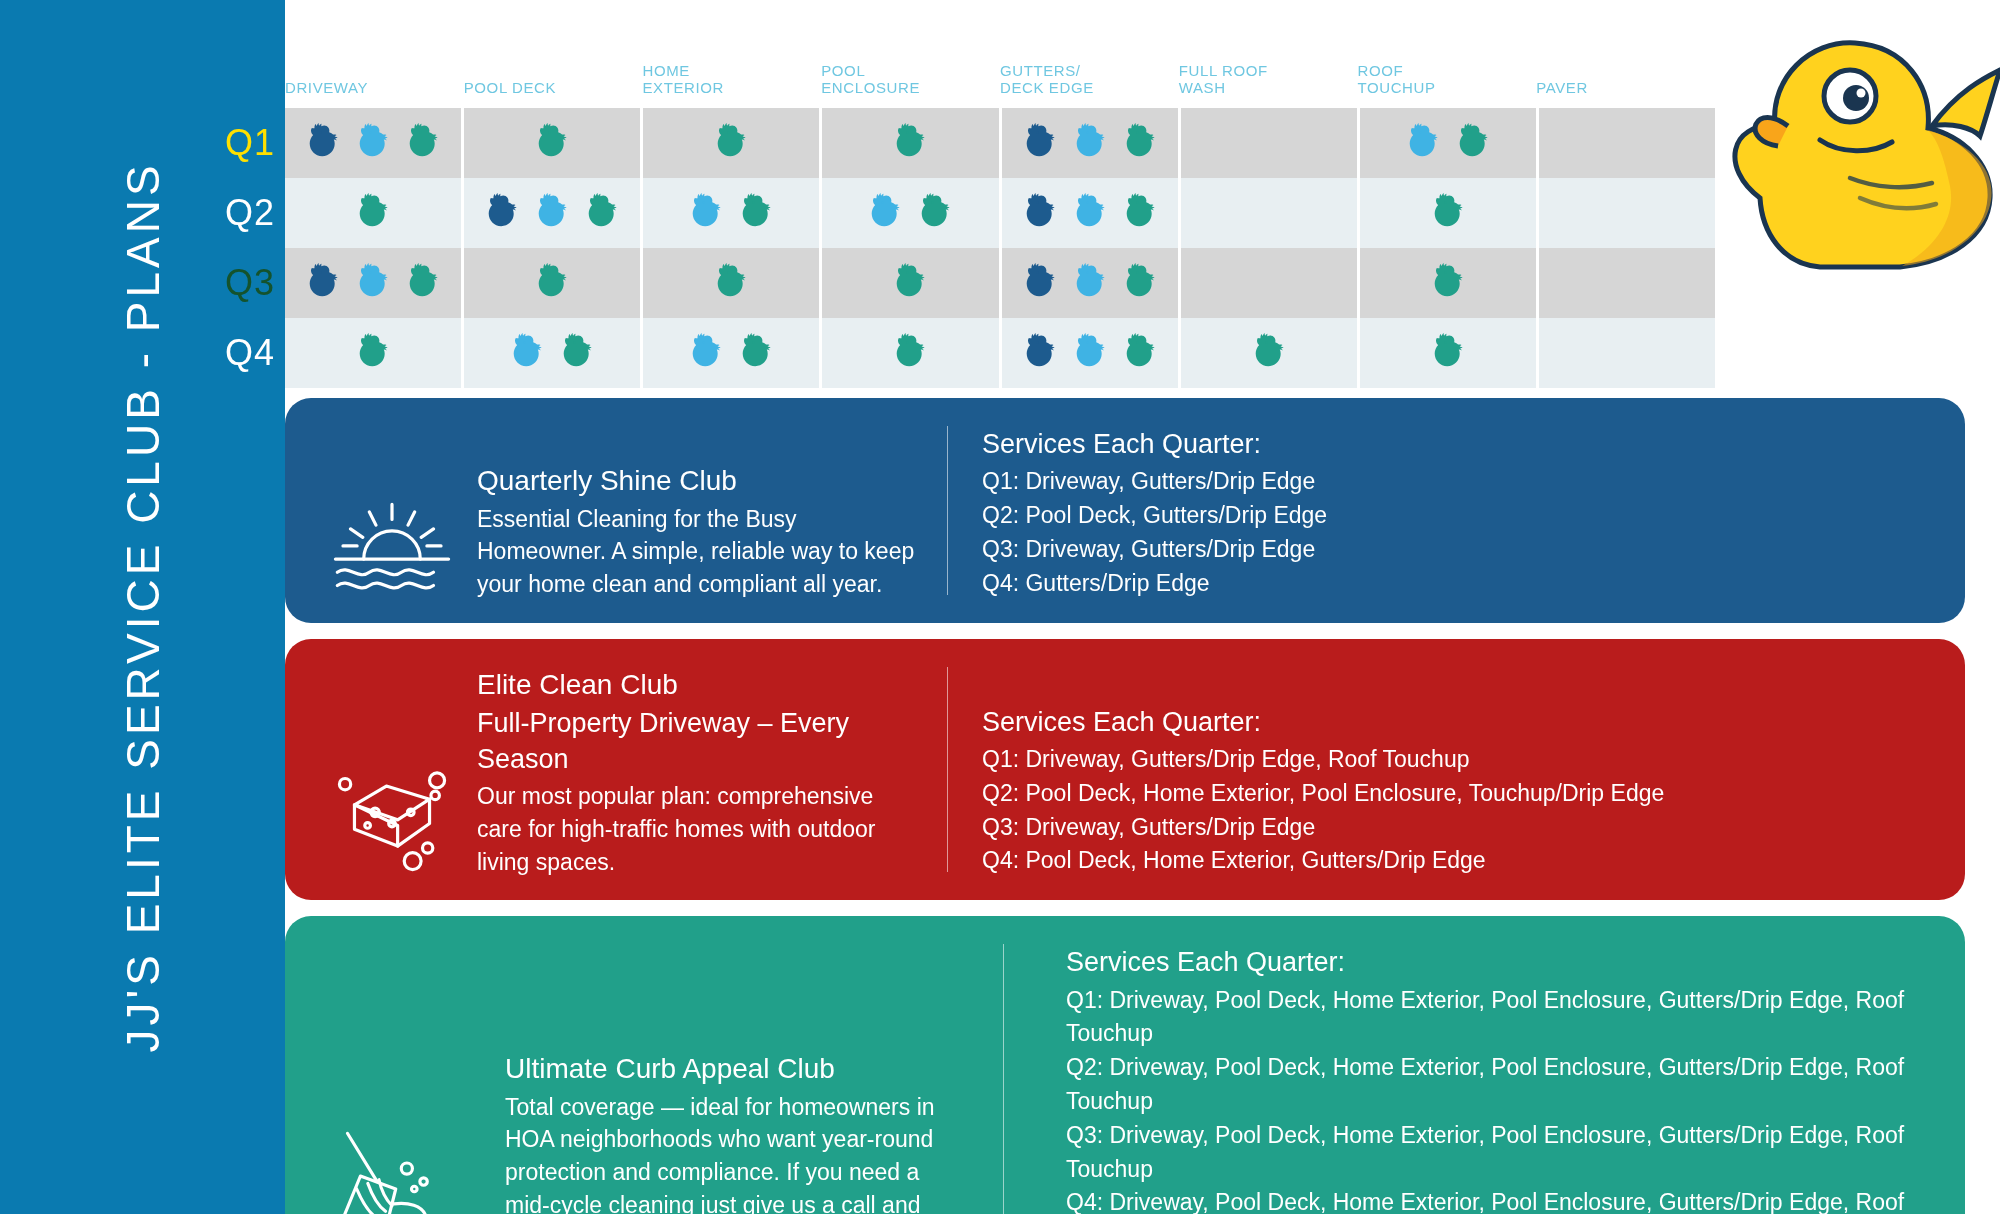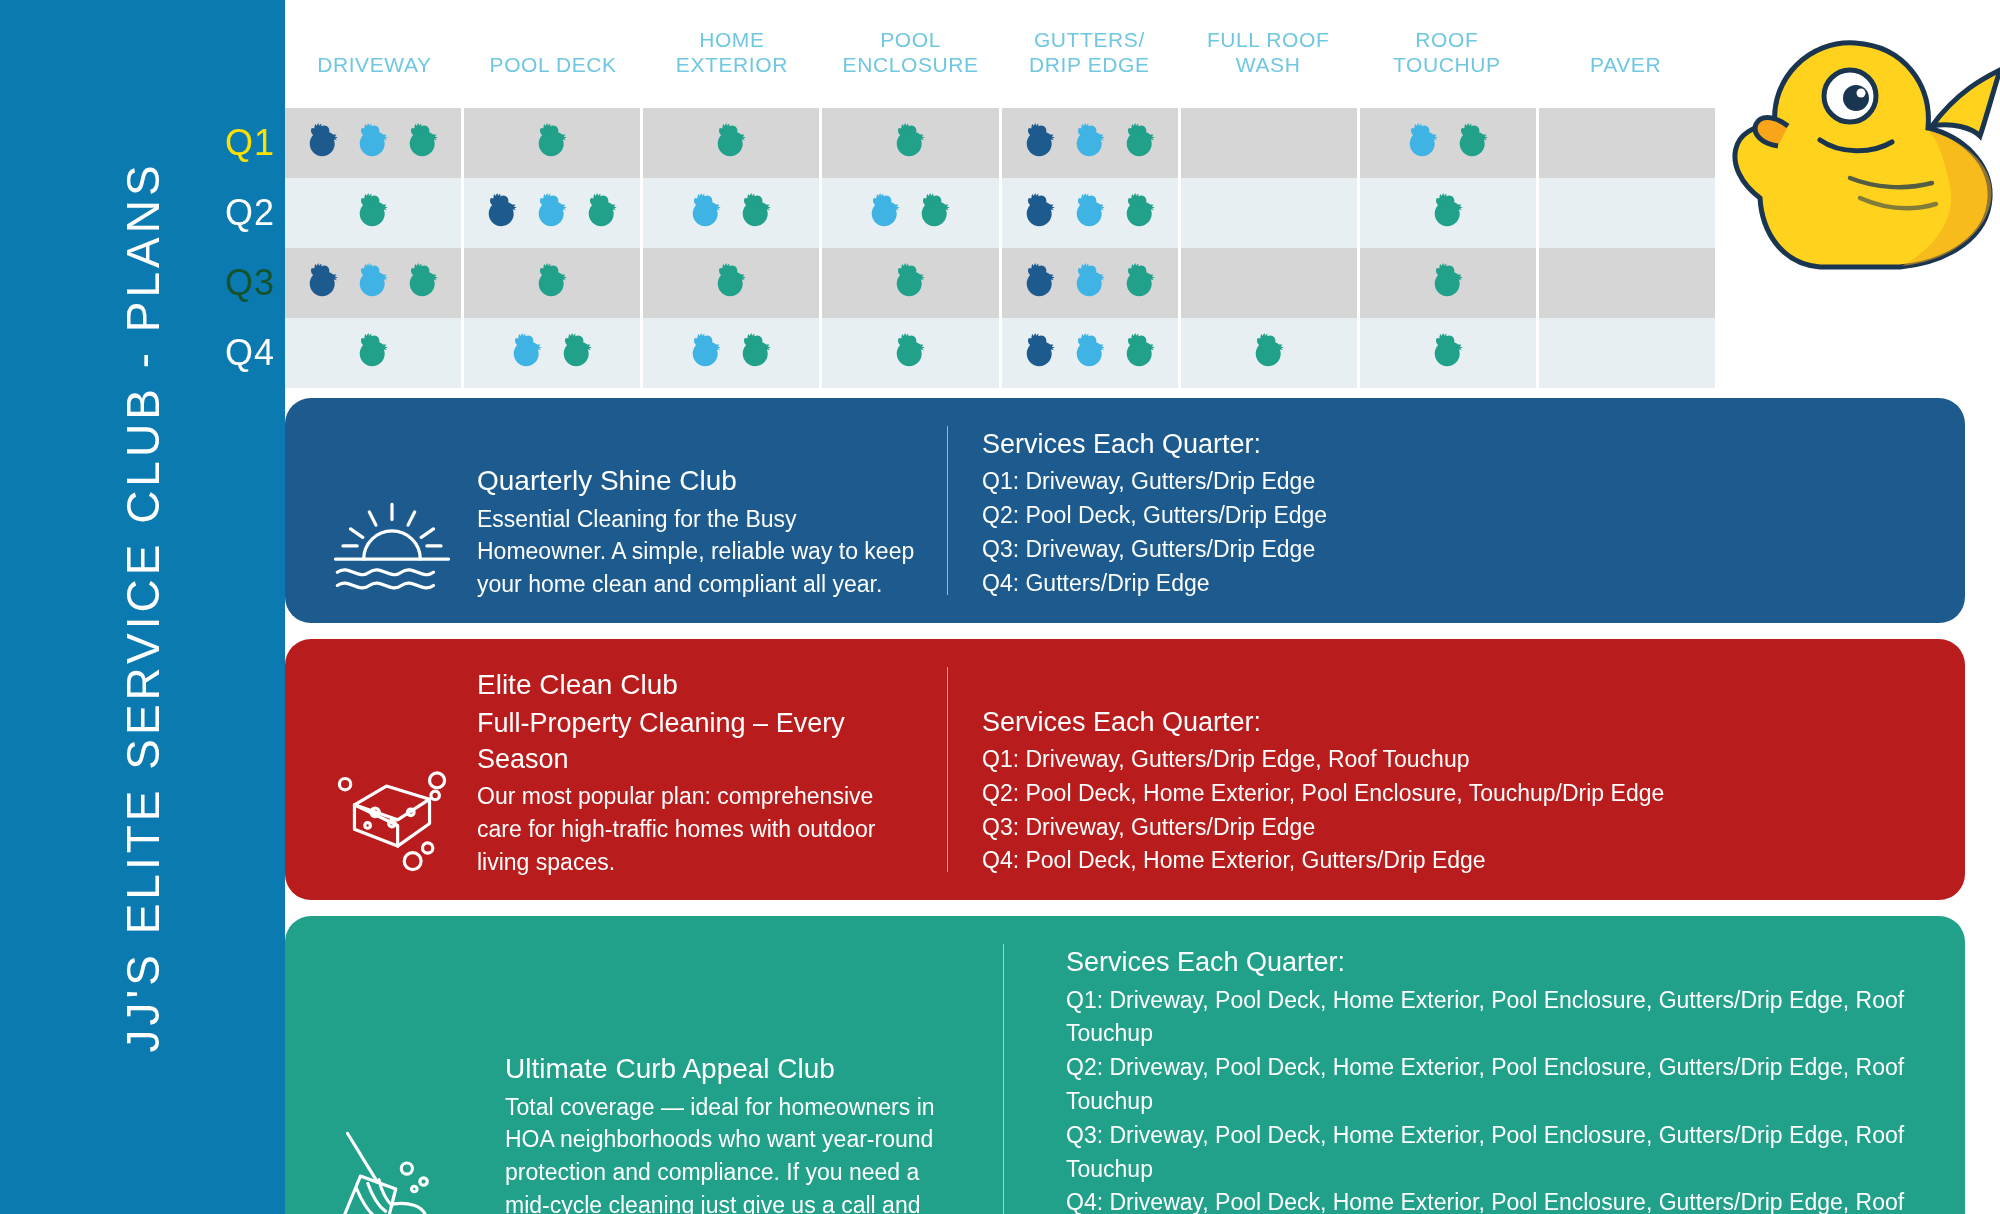--- a/index.html
+++ b/index.html
@@ -30,23 +30,23 @@
 
   
   .matrix {
     position: absolute; left: 285px; top: 0;
     width: 1430px; height: 390px;
   }
   .matrix-head {
     display: flex; height: 108px; align-items: flex-end;
   }
   .col-head {
-    flex: 1 1 0; text-align: center;
-    color: #6fc7e1; font-size: 21px; line-height: 1.18;
-    letter-spacing: 0.6px; padding-bottom: 30px;
+    flex: 1 1 0; text-align: left;
+    color: #6fc7e1; font-size: 15px; line-height: 1.18;
+    letter-spacing: 0.6px; padding-bottom: 11px;
     white-space: pre-line;
   }
   .matrix-row { display: flex; height: 70px; }
   .matrix-row.odd  { background: #d6d6d6; }
   .matrix-row.even { background: #e8eff2; }
   .qlabel {
     position: absolute; left: -110px; width: 100px;
     text-align: right; font-size: 36px; line-height: 70px;
     letter-spacing: 1px;
   }
@@ -110,21 +110,21 @@
 
   <div class="matrix">
     <div class="matrix-head" id="matrix-head">
         <div class="col-head">DRIVEWAY</div>
         <div class="col-head">POOL DECK</div>
         <div class="col-head">HOME
 EXTERIOR</div>
         <div class="col-head">POOL
 ENCLOSURE</div>
         <div class="col-head">GUTTERS/
-DRIP EDGE</div>
+DECK EDGE</div>
         <div class="col-head">FULL ROOF
 WASH</div>
         <div class="col-head">ROOF
 TOUCHUP</div>
         <div class="col-head">PAVER</div>
       </div>
     <div id="matrix-body">
         <div class="row-wrap">
           <div class="qlabel" style="color: rgb(255, 224, 0);">Q1</div>
           <div class="matrix-row odd">
@@ -439,21 +439,21 @@
               <circle cx="118" cy="26" r="8"></circle>
               <circle cx="116" cy="42" r="4.5"></circle>
               <circle cx="20" cy="30" r="6"></circle>
               <circle cx="108" cy="98" r="5.5"></circle>
               <circle cx="92" cy="112" r="9"></circle>
             </g>
           </svg>
         </div>
         <div class="card-left">
           <div class="plan-name">Elite Clean Club</div>
-          <div class="plan-sub">Full-Property Cleaning – Every Season</div>
+          <div class="plan-sub">Full-Property Driveway – Every Season</div>
           <div class="plan-desc">Our most popular plan: comprehensive care for high-traffic homes with outdoor living spaces.</div>
         </div>
         <div class="card-divider"></div>
         <div class="card-right">
           <div class="svc-title">Services Each Quarter:</div>
           <div class="svc-line">Q1: Driveway, Gutters/Drip Edge, Roof Touchup</div>
           <div class="svc-line">Q2: Pool Deck, Home Exterior, Pool Enclosure, Touchup/Drip Edge</div>
           <div class="svc-line">Q3: Driveway, Gutters/Drip Edge</div>
           <div class="svc-line">Q4: Pool Deck, Home Exterior, Gutters/Drip Edge</div>
         </div>

